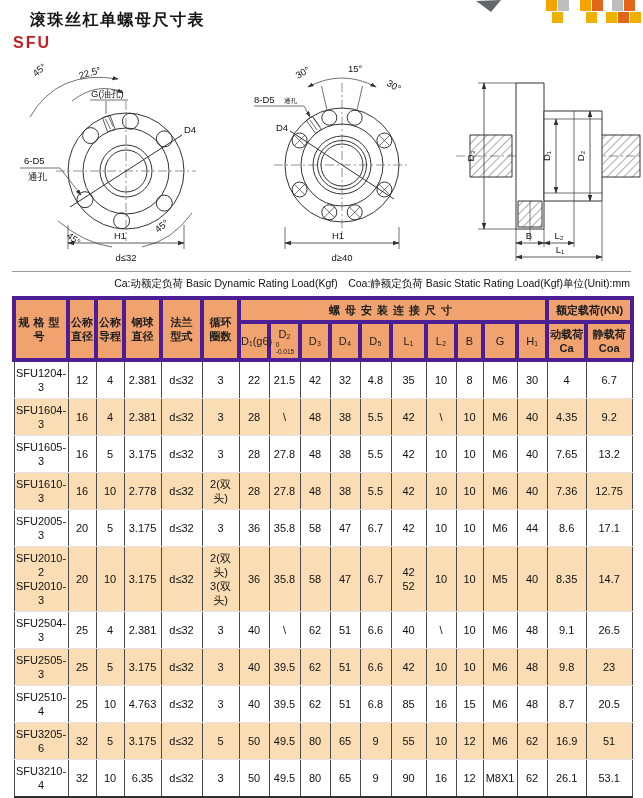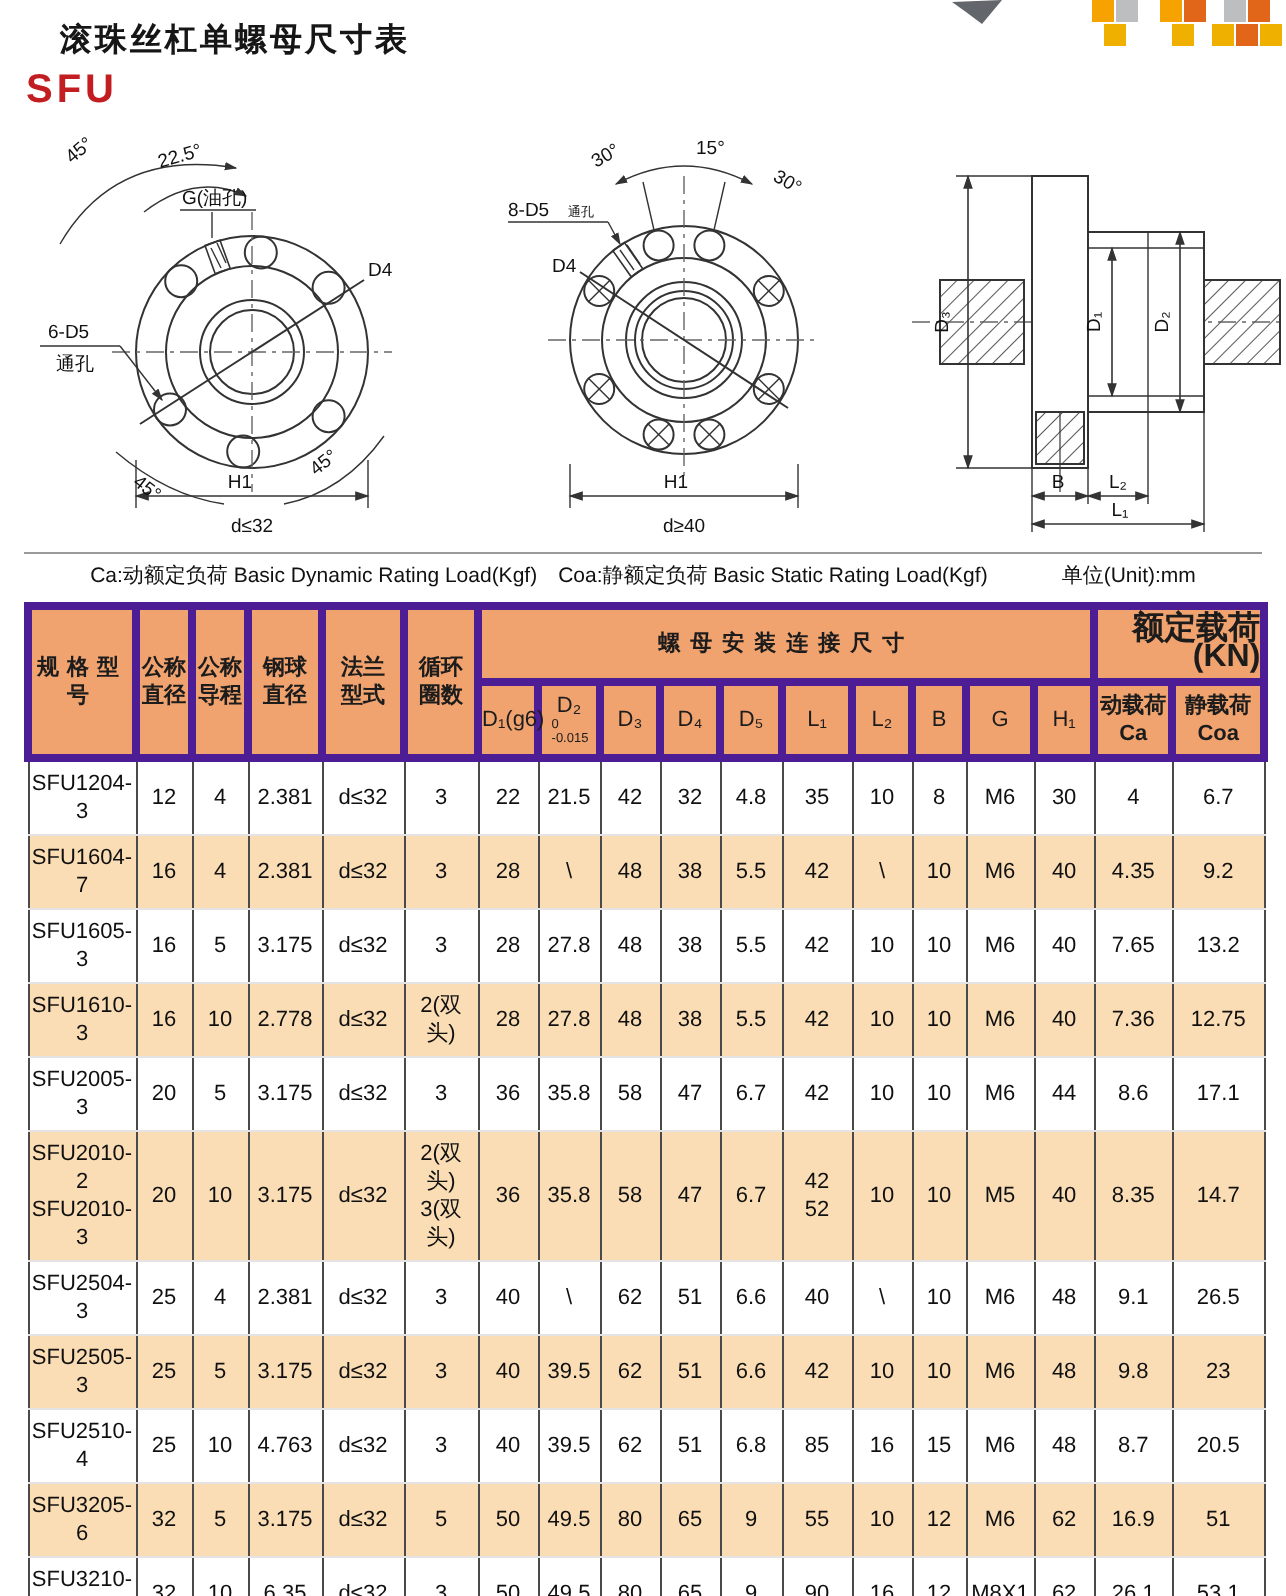--- a/index.html
+++ b/index.html
@@ -8,39 +8,39 @@
   }
   html,body{margin:0;padding:0;background:#fff;}
   .page{position:relative;width:643px;height:798px;background:#fff;overflow:hidden;
         font-family:"Liberation Sans","DejaVu Sans",sans-serif;color:#111;}
   
   .deco{position:absolute;left:544px;top:0;width:99px;height:24px;}
   .deco .sq{position:absolute;width:11px;height:11px;}
   .arrow-deco{position:absolute;left:474px;top:0;}
   
   .title{padding:10px 0 0 30px;font-size:16px;font-weight:bold;letter-spacing:1.5px;color:#161616;}
-  .subtitle{padding:3px 0 0 13px;font-size:20px;font-weight:bold;letter-spacing:2px;color:var(--accent);}
+  .subtitle{padding:3px 0 0 13px;font-size:16px;font-weight:bold;letter-spacing:2px;color:var(--accent);}
   
   .drawings{display:flex;justify-content:space-between;padding:0 6px;height:216px;margin-top:1px;}
   .dwg{flex:0 0 auto;}
   .dwg line,.dwg circle,.dwg path,.dwg rect,.dwg polygon{vector-effect:non-scaling-stroke;}
   .dwg text{fill:#111;font-size:9.5px;font-family:"Liberation Sans","DejaVu Sans",sans-serif;}
   .dwg .small{font-size:6.5px;}
   .sep{border:none;border-top:1px solid #9a9a9a;margin:2px 12px 0 12px;}
   
   .legend{padding:4px 13px 2px 13px;font-size:10.5px;line-height:1.4;color:#111;}
-  .legend-row2{display:flex;justify-content:center;gap:37px;}
+  .legend-row2{display:flex;justify-content:flex-end;}
   
   table{border-collapse:collapse;table-layout:fixed;width:620px;margin:3px 0 0 12px;}
   th{background:var(--hdr);border:4px solid #4c1d95;font-size:11px;font-weight:normal;
      padding:3px 0;text-align:center;white-space:pre-line;line-height:14px;color:#1c1c1c;}
   th.th-cn{font-weight:bold;}
   th.th-spec{letter-spacing:4px;}
   th.th-group{letter-spacing:5px;}
-  th.th-rated{letter-spacing:0;font-size:16px;text-align:right;}
+  th.th-rated{letter-spacing:0;font-size:11px;}
   .tol{display:inline-flex;flex-direction:column;font-size:6.5px;line-height:6.5px;
        vertical-align:middle;margin-left:1px;text-align:left;}
   td{border-right:1px solid var(--line);border-bottom:1px solid #e4e4e4;text-align:center;
      font-size:11px;padding:4px 1px;white-space:pre-line;line-height:14px;color:#101010;}
   td:first-child{border-left:1px solid var(--line);}
   tbody tr:last-child td{border-bottom:2px solid #2e2e2e;}
   tr.stripe td{background:var(--stripe);}
 </style>
 </head>
 <body>
@@ -299,21 +299,21 @@
           <td>4.8</td>
           <td>35</td>
           <td>10</td>
           <td>8</td>
           <td>M6</td>
           <td>30</td>
           <td>4</td>
           <td>6.7</td>
         </tr>
         <tr class="stripe">
-          <td>SFU1604-7</td>
+          <td>SFU1604-3</td>
           <td>16</td>
           <td>4</td>
           <td>2.381</td>
           <td>d≤32</td>
           <td>3</td>
           <td>28</td>
           <td>\</td>
           <td>48</td>
           <td>38</td>
           <td>5.5</td>

